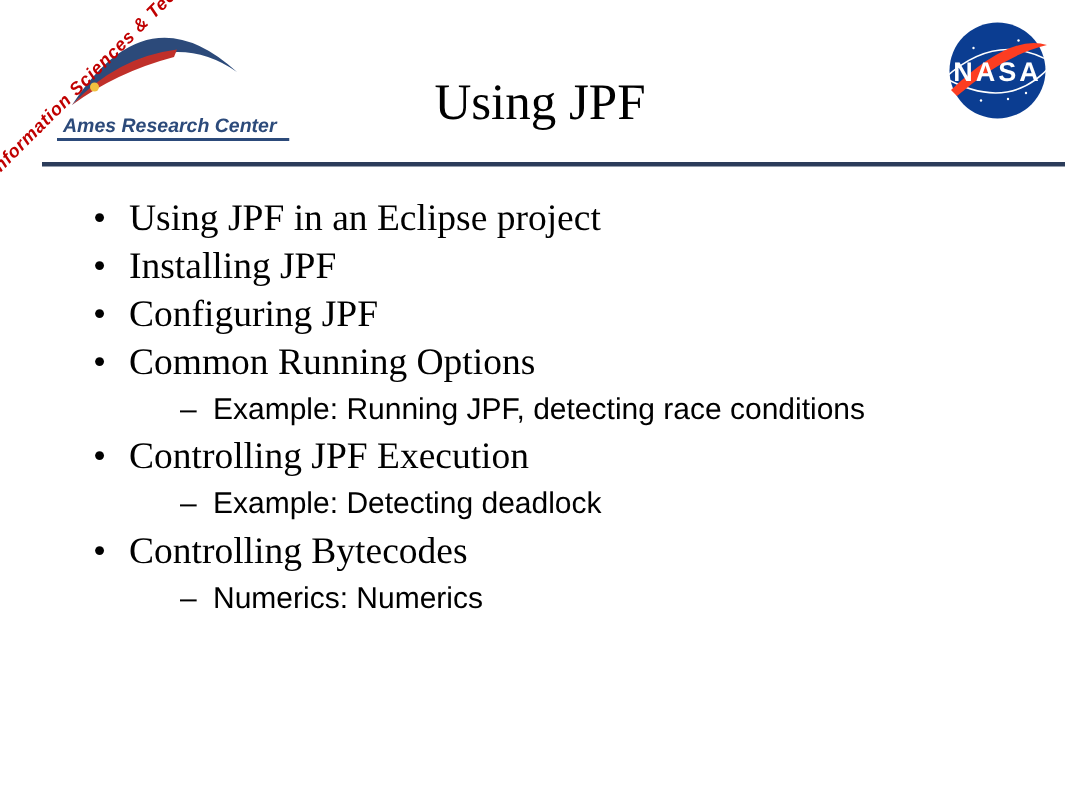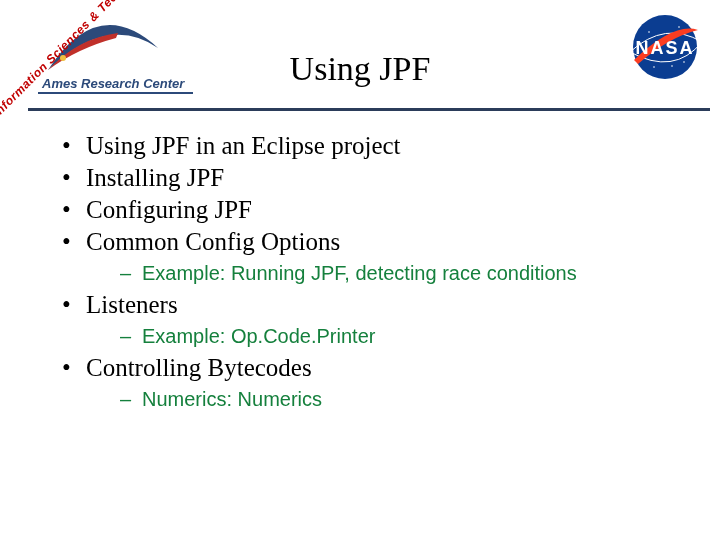--- a/index.html
+++ b/index.html
@@ -89,21 +89,21 @@
     list-style: none;
     font-family: Arial, Helvetica, sans-serif;
     margin-top: 2px;
     margin-bottom: 2px;
   }
   ul.sub > li {
     position: relative;
     padding-left: 56px;
     font-size: 20px;
     line-height: 1.35;
-    color: #15803d;
+    color: #000000;
   }
   ul.sub > li::before {
     content: "–";
     position: absolute;
     left: 34px;
     top: 0;
     font-size: 20px;
   }
 </style>
 </head>
@@ -140,28 +140,28 @@
   </div>
 
   <div class="hr-line"></div>
 </div>
 
 <div class="content">
   <ul class="top">
     <li><span>Using JPF in an Eclipse project</span></li>
     <li><span>Installing JPF</span></li>
     <li><span>Configuring JPF</span></li>
-    <li><span>Common Config Options</span>
+    <li><span>Common Running Options</span>
       <ul class="sub">
         <li><span>Example: Running JPF, detecting race conditions</span></li>
       </ul>
     </li>
-    <li><span>Listeners</span>
+    <li><span>Controlling JPF Execution</span>
       <ul class="sub">
-        <li><span>Example: Op.Code.Printer</span></li>
+        <li><span>Example: Detecting deadlock</span></li>
       </ul>
     </li>
     <li><span>Controlling Bytecodes</span>
       <ul class="sub">
         <li><span>Numerics: Numerics</span></li>
       </ul>
     </li>
   </ul>
 </div>
 

